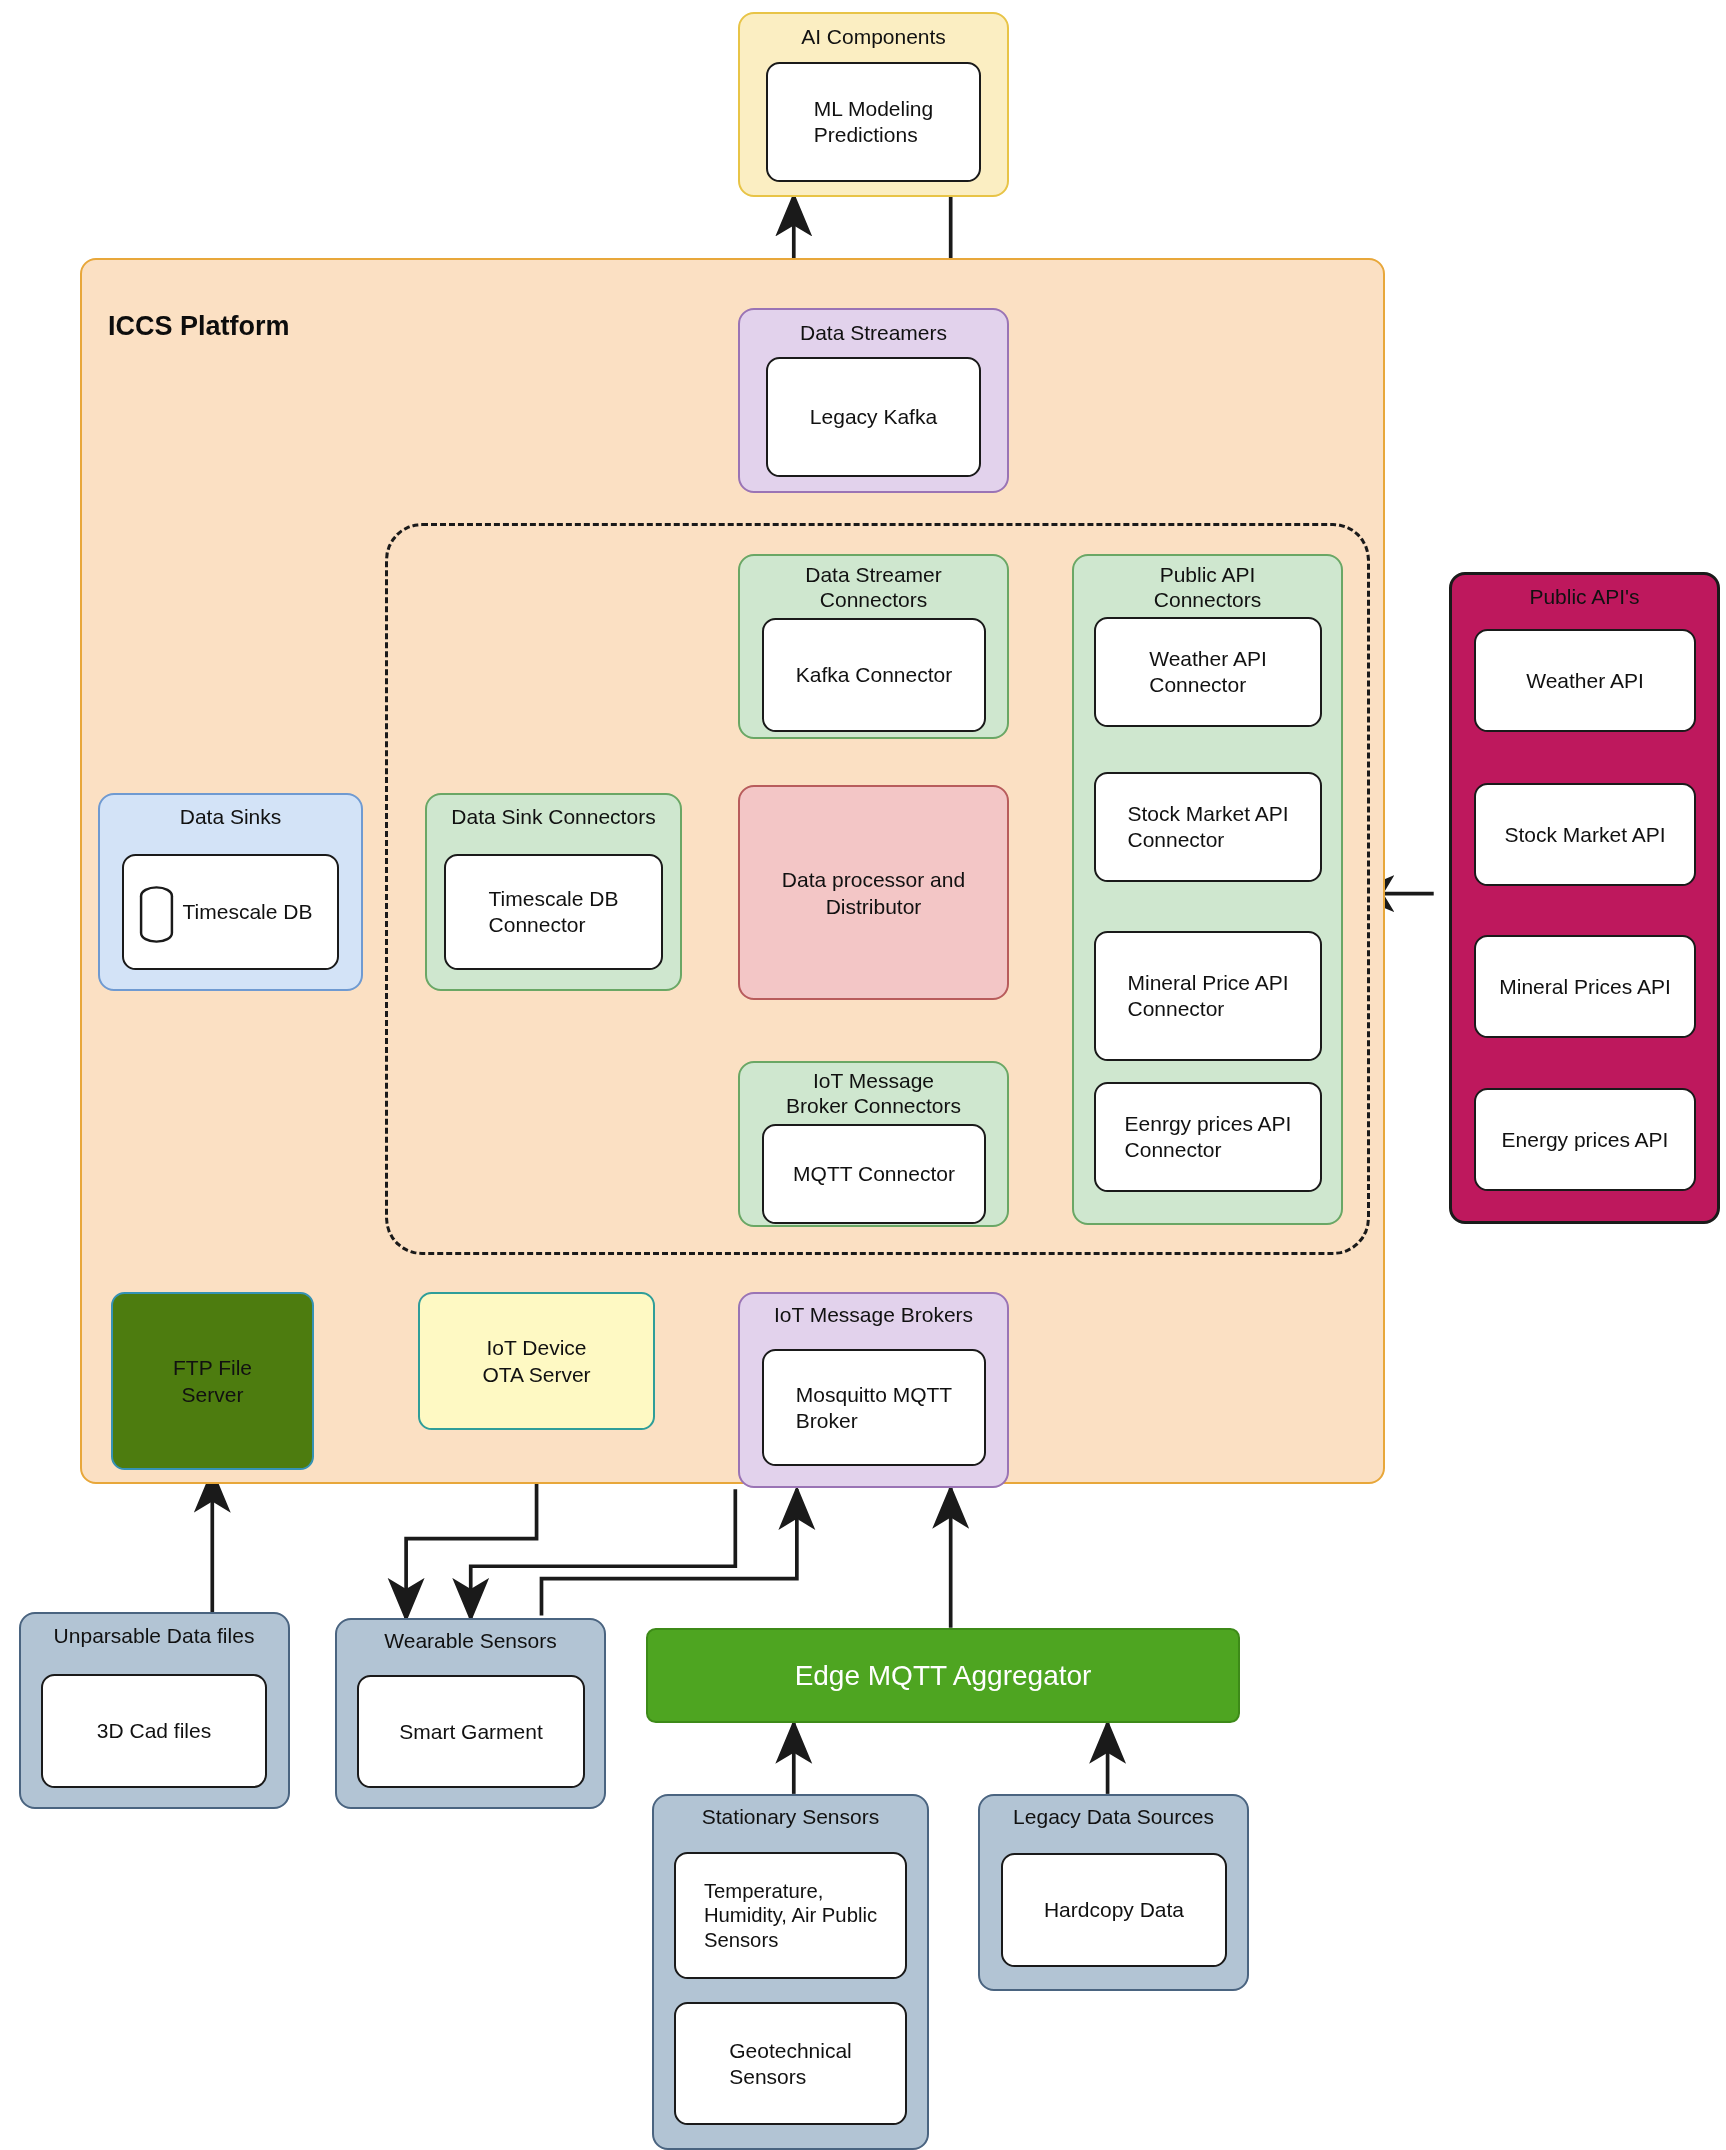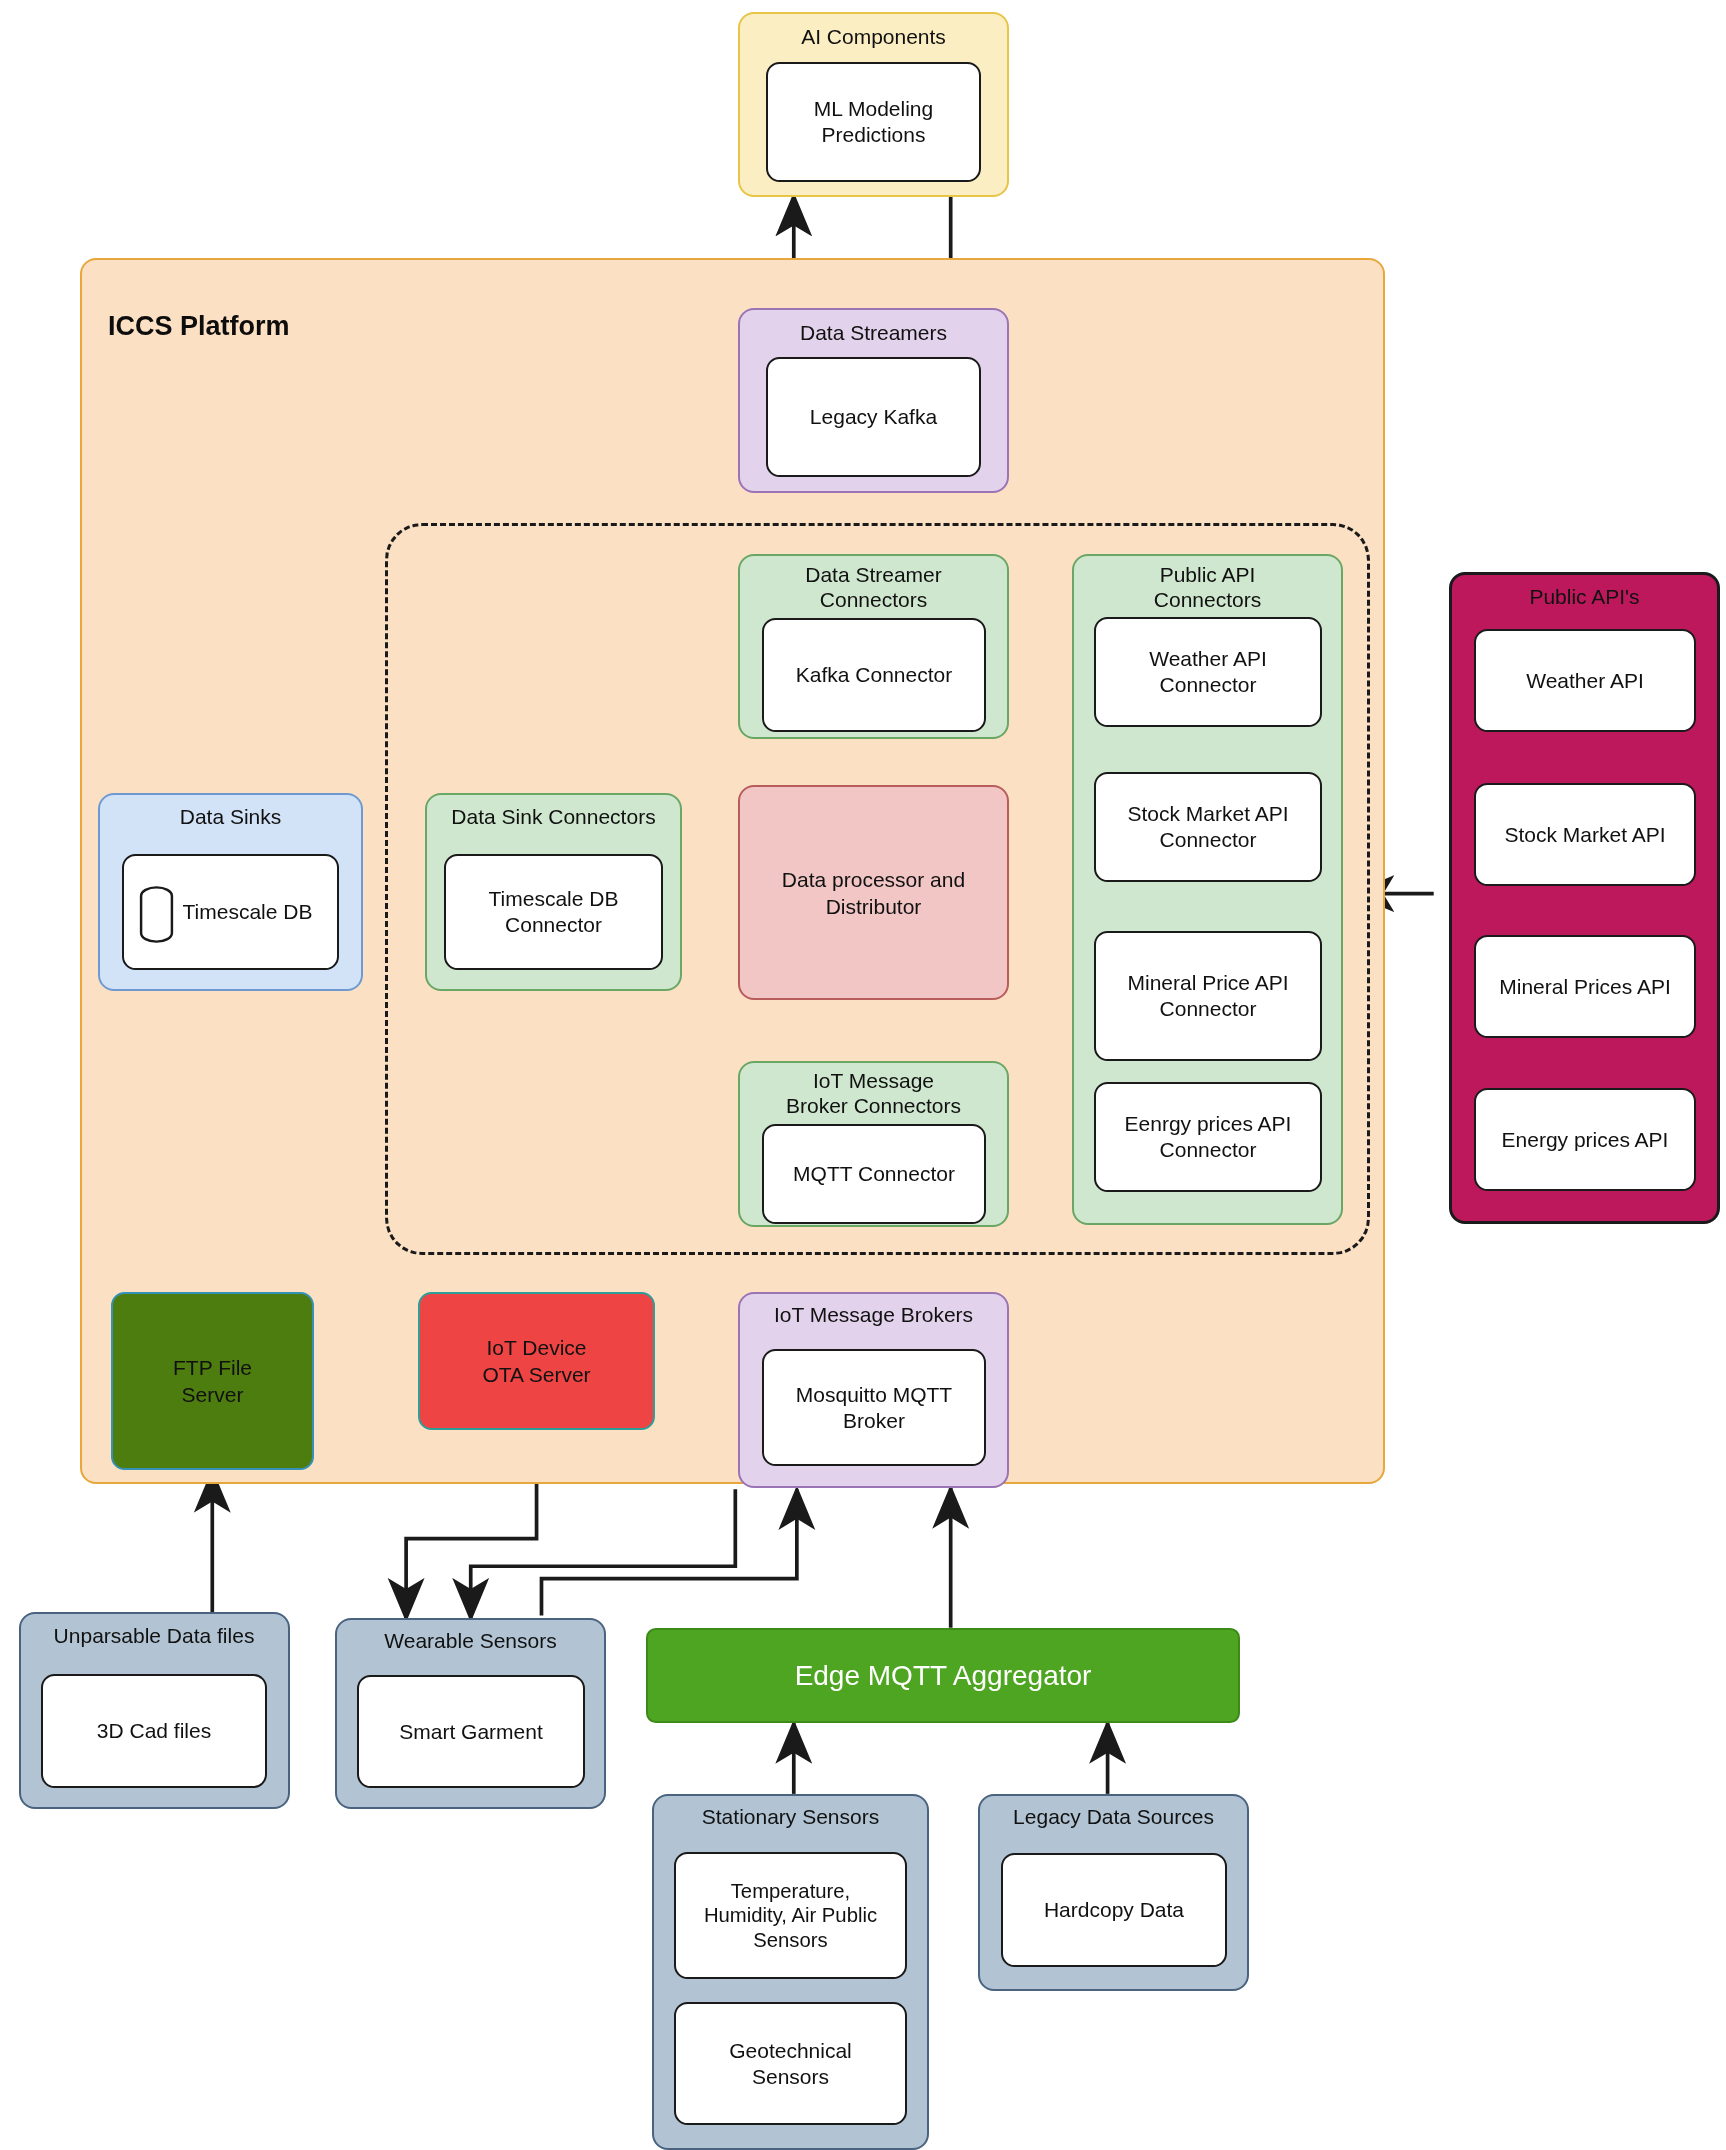--- a/index.html
+++ b/index.html
@@ -30,21 +30,20 @@
   
   .node{
     position:absolute;
     box-sizing:border-box;
     background:#ffffff;
     border:2.5px solid #1a1a1a;
     border-radius:13.5px;
     display:flex;
     align-items:center;
     justify-content:center;
-    text-align:center;
     color:#111111;
     font-size:21px;
     line-height:26px;
     padding:2.5px 6.2px;
     white-space:pre-line;
   }
   .plain{
     position:absolute;
     box-sizing:border-box;
     border-radius:13.5px;
@@ -207,21 +206,21 @@
     <div class="grp-title" style="top:8.6px;">IoT Message Brokers</div>
   </div>
   <div class="node" style="left:762px; top:1349px; width:224px; height:117px;">Mosquitto MQTT
 Broker</div>
 
   <div class="plain" style="left:111px; top:1292px; width:203px; height:178px;
               background:#4d7c0f; border:2.5px solid #3592b4; color:#111111;">FTP File
 Server</div>
 
   <div class="plain" style="left:418px; top:1292px; width:237px; height:138px;
-              background:#ef4444; border:2.5px solid #2f9e99; color:#111111;">IoT Device
+              background:#fef9c3; border:2.5px solid #2f9e99; color:#111111;">IoT Device
 OTA Server</div>
 
   <div class="box group" style="left:18.5px; top:1612px; width:271px; height:197px;
               background:#b2c4d4; border-color:#4a6480;">
     <div class="grp-title" style="top:9.8px;">Unparsable Data files</div>
   </div>
   <div class="node" style="left:41px; top:1674px; width:226px; height:114px;">3D Cad files</div>
 
   <div class="box group" style="left:335px; top:1618px; width:271px; height:191px;
               background:#b2c4d4; border-color:#4a6480;">

